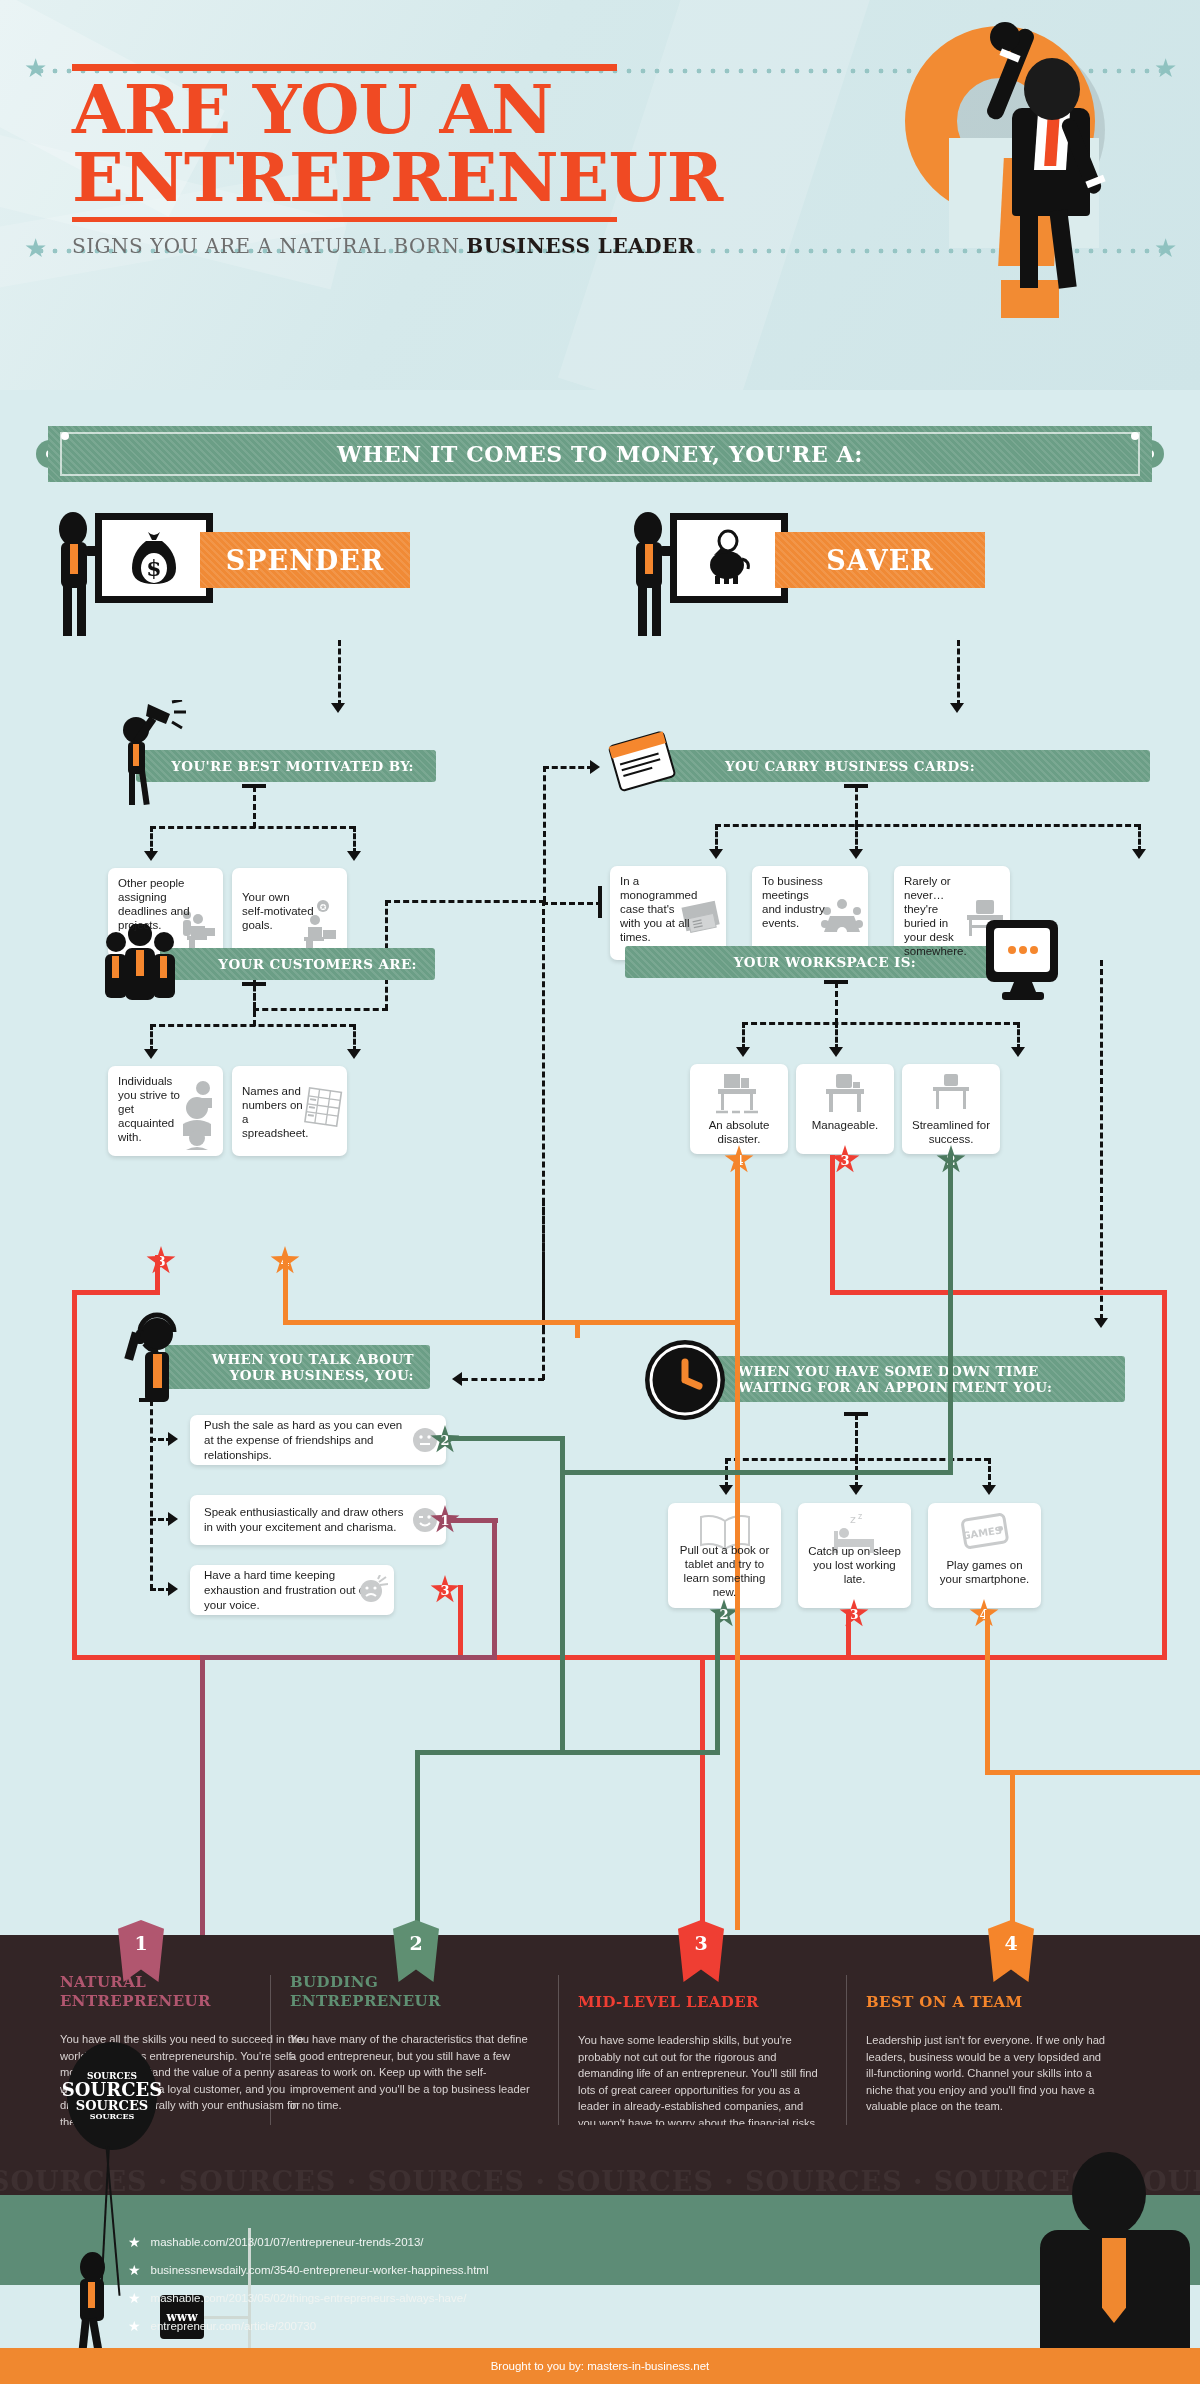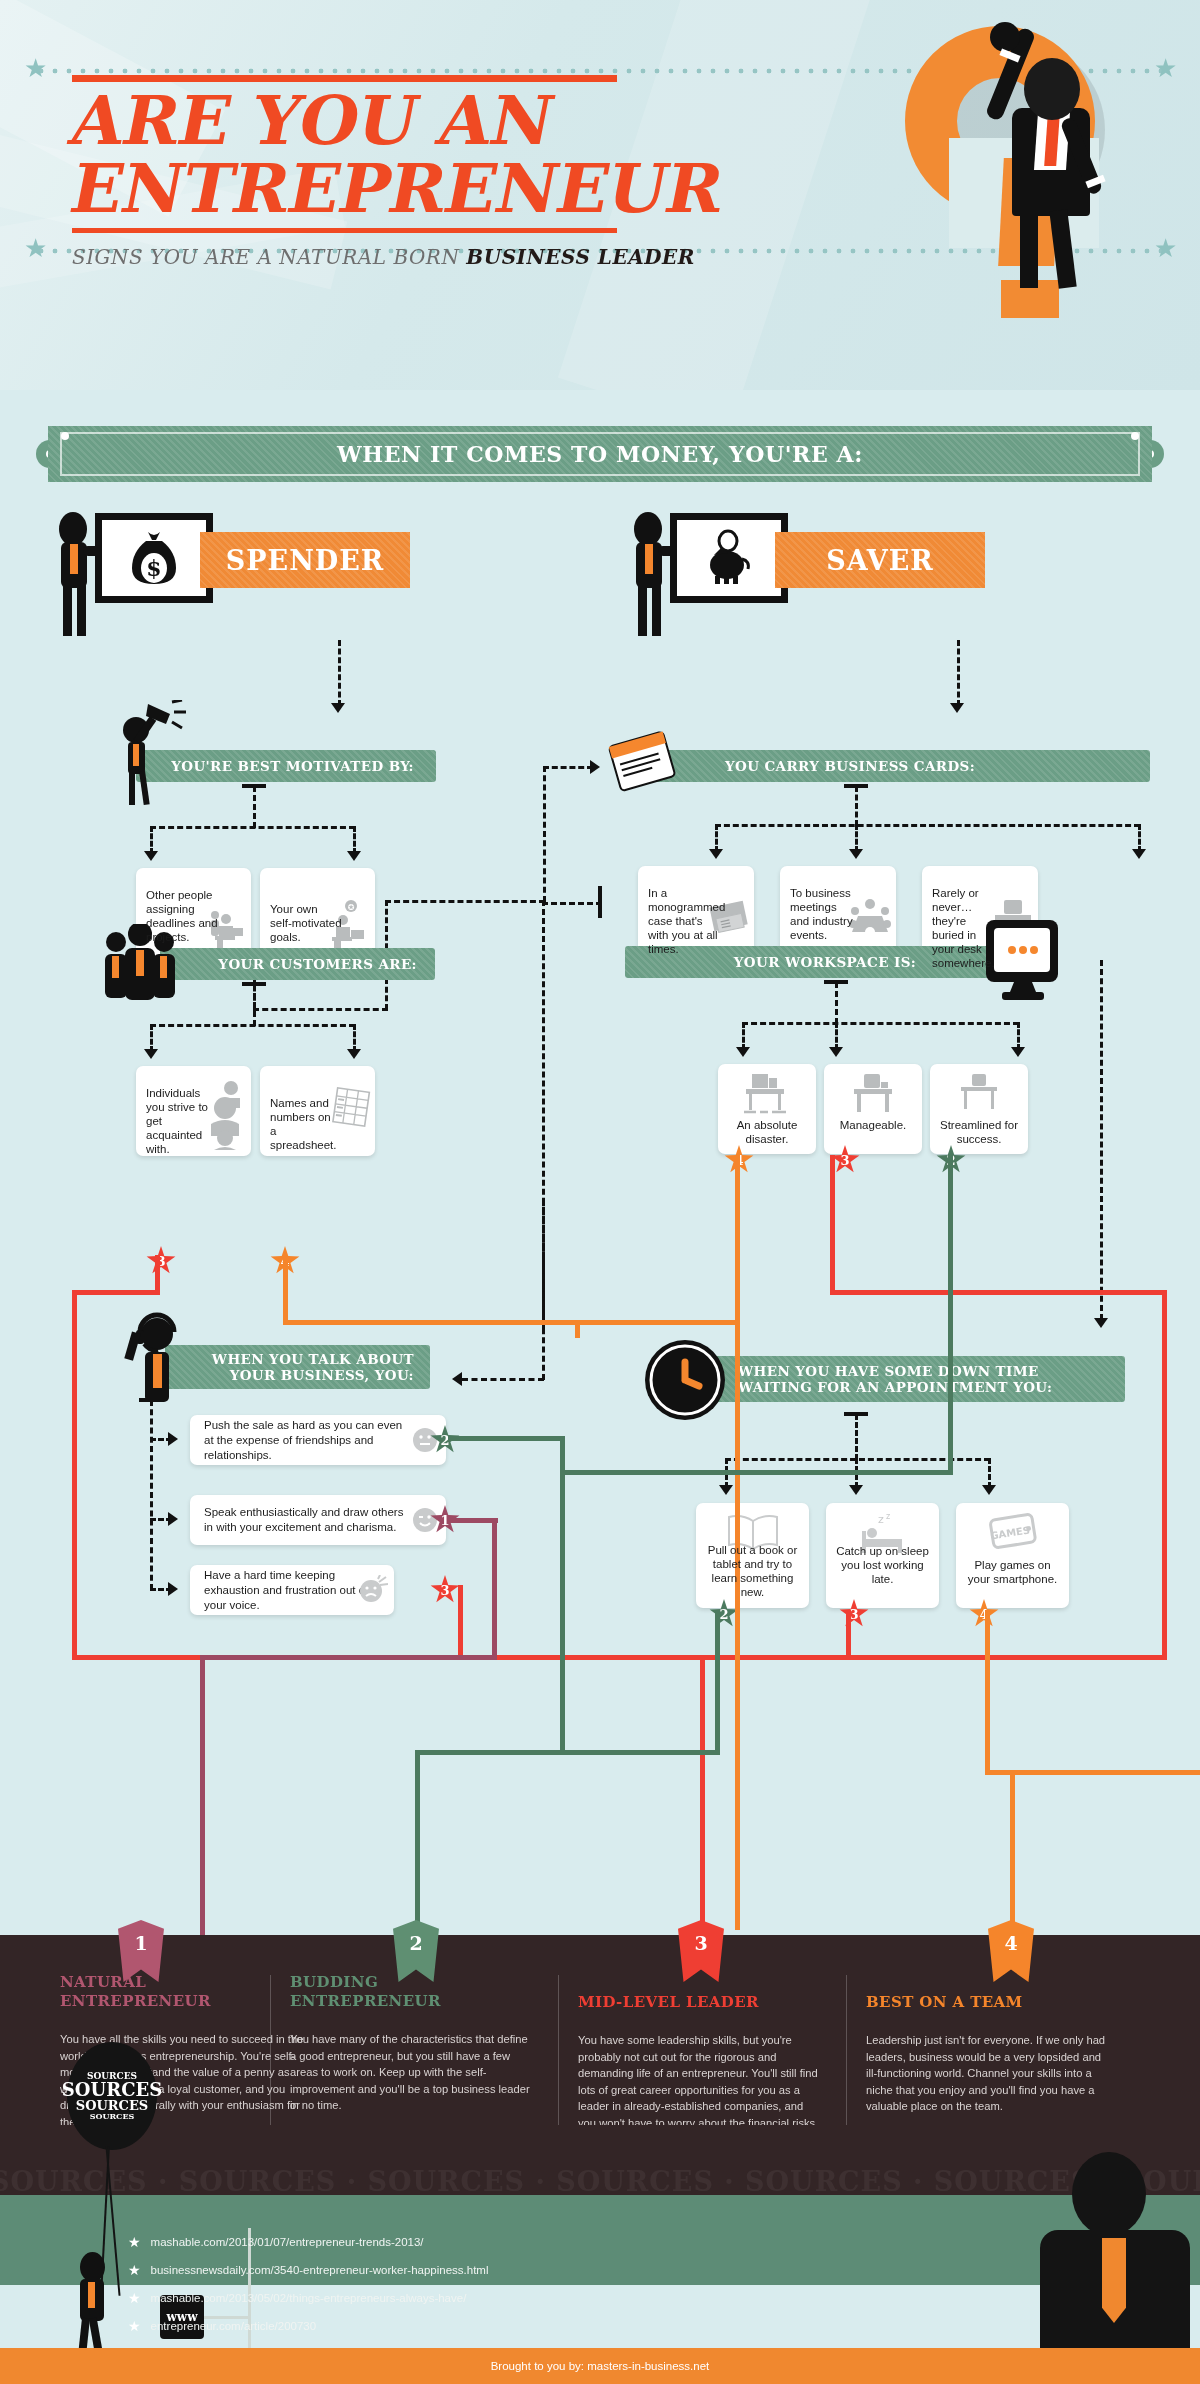--- a/index.html
+++ b/index.html
@@ -19,21 +19,21 @@
   .r1 { left:-40px; top:-30px; width:300px; height:120px; transform: rotate(28deg); opacity:.5;}
   .r2 { left:-60px; top:120px; width:420px; height:70px; transform: rotate(14deg); opacity:.4;}
   .r3 { left:-20px; top:230px; width:360px; height:60px; transform: rotate(-10deg); opacity:.35;}
   .r4 { left:700px; top:-60px; width:180px; height:460px; transform: rotate(18deg); opacity:.35;}
 
   .dotline { position:absolute; height:6px; left:34px; right:34px;
     background-image: radial-gradient(circle, #96c5c4 2.4px, rgba(0,0,0,0) 2.6px);
     background-size: 14px 6px; background-repeat: repeat-x; }
   .star-deco { position:absolute; width:22px; height:22px; color:#8fc2c0; font-size:26px; line-height:20px; text-align:center; }
 
-  .titlewrap { position:absolute; left:72px; top:75px; width:640px;font-style:italic; }
+  .titlewrap { position:absolute; left:72px; top:64px; width:640px; }
   .rulethick { height:7px; background:#f04a23; width:545px; }
   .title1 { font-family:"DejaVu Serif", serif; font-weight:bold; font-size:68px; letter-spacing:-1px;
     color:#f04a23; line-height:68px; margin-top:4px; white-space:nowrap;}
   .title2 { font-family:"DejaVu Serif", serif; font-weight:bold; font-size:68px; letter-spacing:-1px;
     color:#f04a23; line-height:68px; white-space:nowrap; }
   .rulethin { height:5px; background:#f04a23; width:545px; margin-top:6px; }
   .subtitle { font-family:"DejaVu Serif", serif; font-size:20px; letter-spacing:.5px; color:#6e6e6e; margin-top:12px; white-space:nowrap;}
   .subtitle b { color:#221a18; }
 
   
@@ -90,21 +90,21 @@
     font-family:"DejaVu Serif",serif; font-weight:bold; font-size:27px; color:#fff; letter-spacing:1px;}
 
   
   .secbar { position:absolute; height:32px; background:#6b9e86;
     background-image: repeating-linear-gradient(45deg, rgba(255,255,255,.10) 0 2px, rgba(0,0,0,0) 2px 5px);
     border-radius:3px; display:flex; align-items:center; }
   .secbar .lbl { font-family:"DejaVu Serif",serif; font-weight:bold; font-size:13.5px; color:#fff; letter-spacing:.4px; }
 
   
   .card { position:absolute; background:#fff; border-radius:7px; box-shadow:0 2px 4px rgba(0,0,0,.13);
-    padding:20px 10px; font-size:11.5px; line-height:14px; color:#1c1c1c;margin-left:28px; }
+    padding:8px 10px; font-size:11.5px; line-height:14px; color:#1c1c1c; }
   .card .txt { position:relative; z-index:2; }
   .glyph { position:absolute; color:#b9bcbd; }
 
   
   .wcard { position:absolute; background:#fff; border-radius:7px; box-shadow:0 2px 4px rgba(0,0,0,.13);
     padding:11px 14px; font-size:11.5px; line-height:15px; color:#1c1c1c; display:flex; align-items:center; }
 
   
   .starbadge { position:absolute; width:30px; height:30px; display:flex; align-items:center; justify-content:center;
     font-family:"DejaVu Serif",serif; font-weight:bold; font-size:13px; color:#fff;

